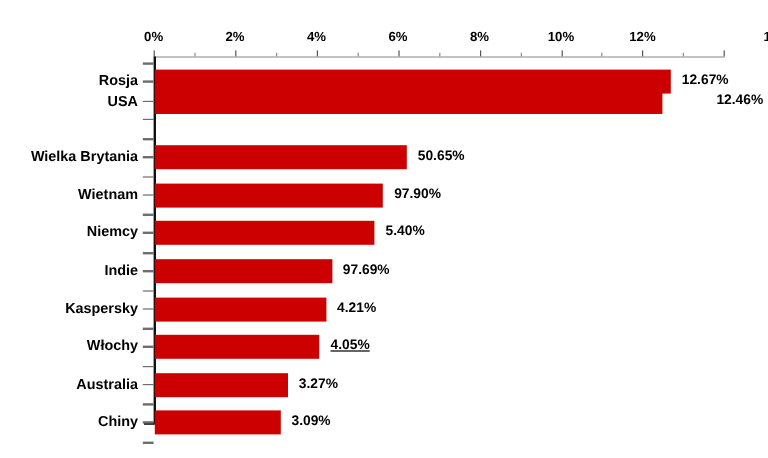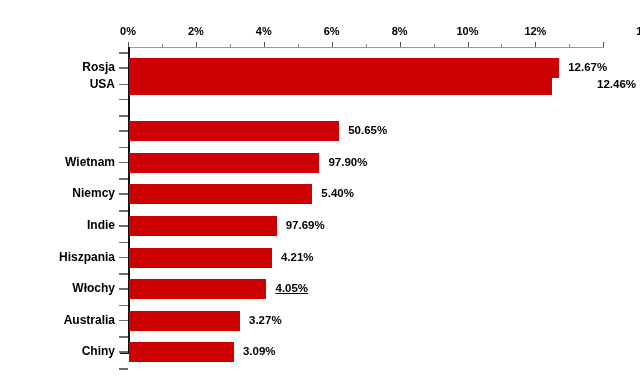--- a/index.html
+++ b/index.html
@@ -202,40 +202,41 @@
           <div class="cat-label">Rosja</div>
           <div class="bar" style="width: 430.147px; background: rgb(204, 0, 0);"></div>
           <div class="bar-value" style="left: 568.146px;">12.67%</div>
         </div>
         <div class="bar-row" style="top: 75px;">
           <div class="cat-label">USA</div>
           <div class="bar" style="width: 423.017px; background: rgb(204, 0, 0);"></div>
           <div class="bar-value" style="left: 561.017px; margin-left: 36px;">12.46%</div>
         </div>
         <div class="bar-row" style="top: 121.2px;">
+          <div class="cat-label">Wielka Brytania</div>
           <div class="bar" style="width: 210.15px; background: rgb(204, 0, 0);"></div>
           <div class="bar-value" style="left: 348.151px;">50.65%</div>
         </div>
         <div class="bar-row" style="top: 152.8px;">
           <div class="cat-label">Wietnam</div>
           <div class="bar" style="width: 190.459px; background: rgb(204, 0, 0);"></div>
           <div class="bar-value" style="left: 328.459px;">97.90%</div>
         </div>
         <div class="bar-row" style="top: 184.4px;">
           <div class="cat-label">Niemcy</div>
           <div class="bar" style="width: 183.33px; background: rgb(204, 0, 0);"></div>
           <div class="bar-value" style="left: 321.33px;">5.40%</div>
         </div>
         <div class="bar-row" style="top: 216px;">
           <div class="cat-label">Indie</div>
           <div class="bar" style="width: 147.683px; background: rgb(204, 0, 0);"></div>
           <div class="bar-value" style="left: 285.683px;">97.69%</div>
         </div>
         <div class="bar-row" style="top: 247.6px;">
-          <div class="cat-label">Hiszpania</div>
+          <div class="cat-label">Kaspersky</div>
           <div class="bar" style="width: 142.929px; background: rgb(204, 0, 0);"></div>
           <div class="bar-value" style="left: 280.93px;">4.21%</div>
         </div>
         <div class="bar-row" style="top: 279.2px;">
           <div class="cat-label">Włochy</div>
           <div class="bar" style="width: 137.498px; background: rgb(204, 0, 0);"></div>
           <div class="bar-value" style="left: 275.498px; text-decoration: underline;">4.05%</div>
         </div>
         <div class="bar-row" style="top: 310.8px;">
           <div class="cat-label">Australia</div>

